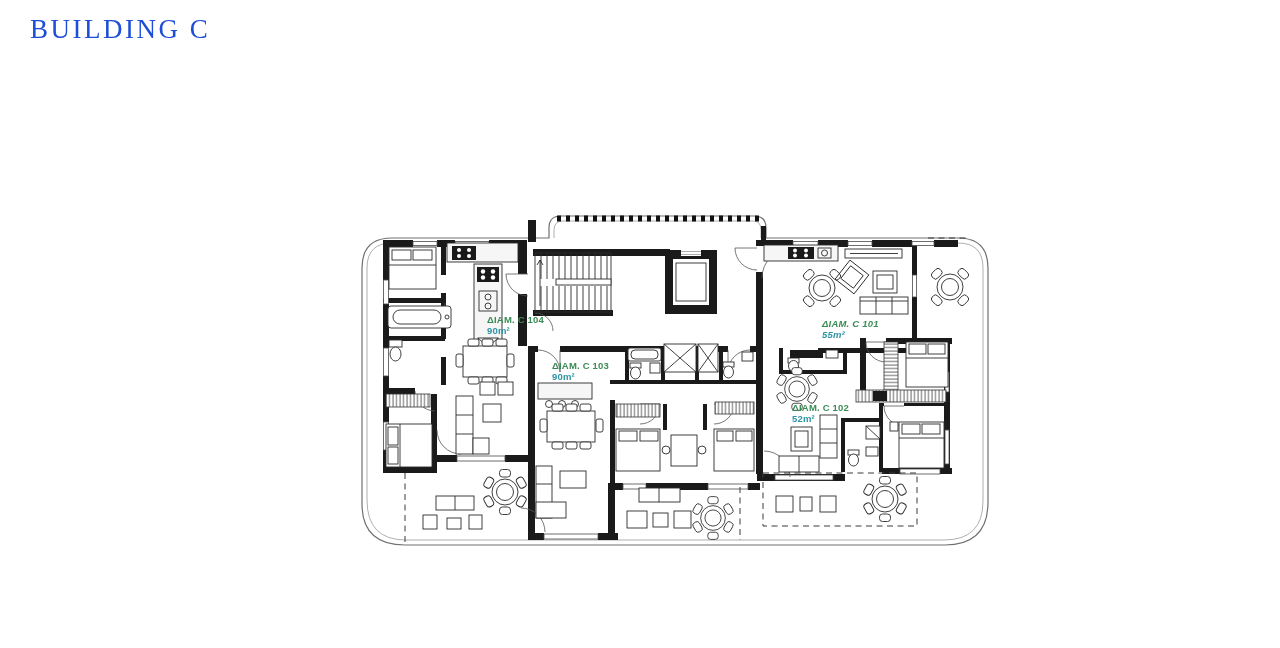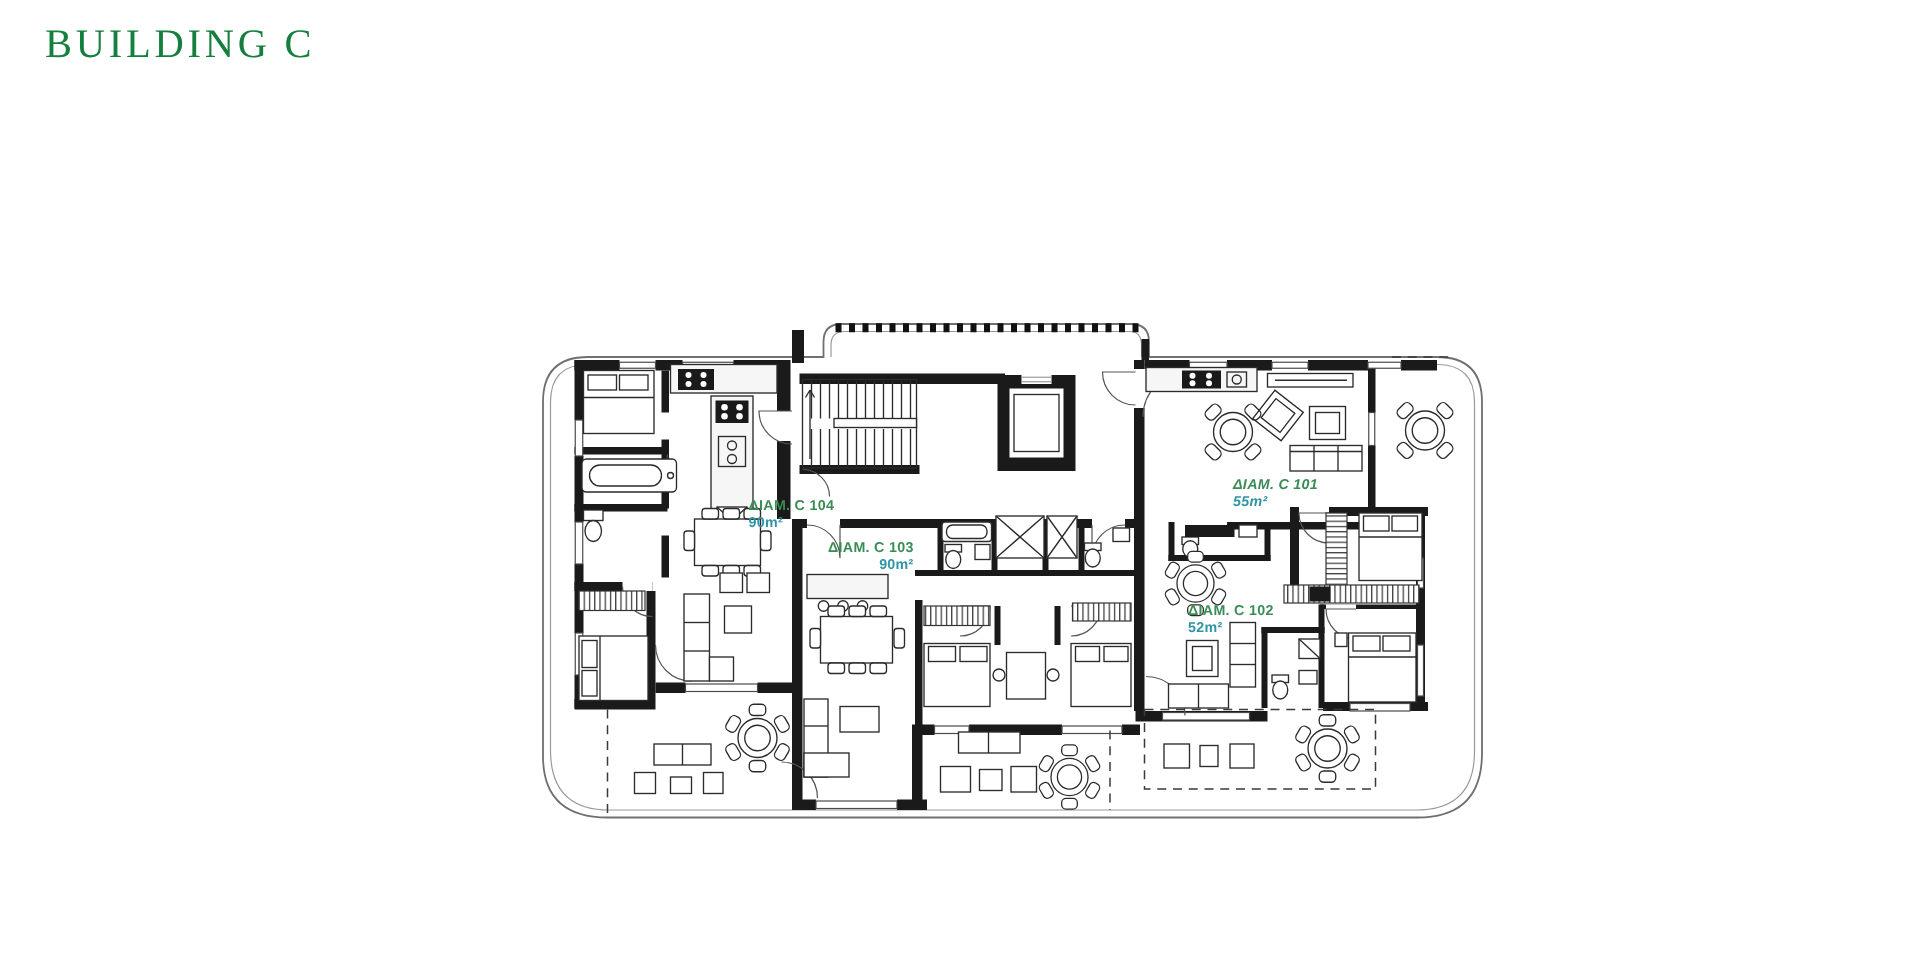--- a/index.html
+++ b/index.html
@@ -1,19 +1,19 @@
 <!DOCTYPE html>
 <html><head>
 <meta charset="utf-8">
 <style>
   html,body{margin:0;padding:0;background:#ffffff;}
   .stage{position:relative;width:1280px;height:648px;background:#ffffff;overflow:hidden;
          font-family:"Liberation Sans", sans-serif;}
   .title{position:absolute;left:30px;top:14px;font-family:"Liberation Serif", serif;
-         color:#15803d;font-size:27px;line-height:30px;letter-spacing:2.5px;font-weight:normal;}
+         color:#1d4ed8;font-size:27px;line-height:30px;letter-spacing:2.5px;font-weight:normal;}
   .apt-label{position:absolute;font-size:9.5px;font-weight:bold;line-height:11px;letter-spacing:.2px;}
   .apt-name{color:#3a8c55;white-space:nowrap;}
   .apt-area{color:#2f94a4;}
   svg{position:absolute;left:0;top:0;}
   .wl{fill:#1a1a1a;}
   .fn{fill:#ffffff;stroke:#2b2b2b;stroke-width:0.9;}
   .fnl{fill:#f6f6f6;stroke:#2b2b2b;stroke-width:0.9;}
   .dk{fill:#1a1a1a;}
   .ln{stroke:#2b2b2b;stroke-width:0.9;fill:none;}
   .thn{stroke:#707070;stroke-width:1.2;fill:none;}
@@ -482,25 +482,25 @@
         </g>
     </g>
 
     <g>
       <line class="dsh" x1="405" y1="473" x2="405" y2="543"></line>
       <line class="dsh" x1="740" y1="487" x2="740" y2="540"></line>
       <path class="dsh" d="M 763,473 H 917 V 526 H 763 Z"></path>
     </g>
   </svg>
 
-  <div class="apt-label" style="left:487px;top:332px;margin-left:12px;">
+  <div class="apt-label" style="left:487px;top:314px;">
     <div class="apt-name">ΔΙΑΜ. C 104</div>
     <div class="apt-area">90m²</div>
   </div>
-  <div class="apt-label" style="left:552px;top:360px;text-align:right;">
+  <div class="apt-label" style="left:552px;top:360px;">
     <div class="apt-name">ΔΙΑΜ. C 103</div>
     <div class="apt-area">90m²</div>
   </div>
   <div class="apt-label" style="left:822px;top:318px;font-style:italic;">
     <div class="apt-name">ΔΙΑΜ. C 101</div>
     <div class="apt-area">55m²</div>
   </div>
   <div class="apt-label" style="left:775px;top:402px;margin-left:17px;">
     <div class="apt-name">ΔΙΑΜ. C 102</div>
     <div class="apt-area">52m²</div>

